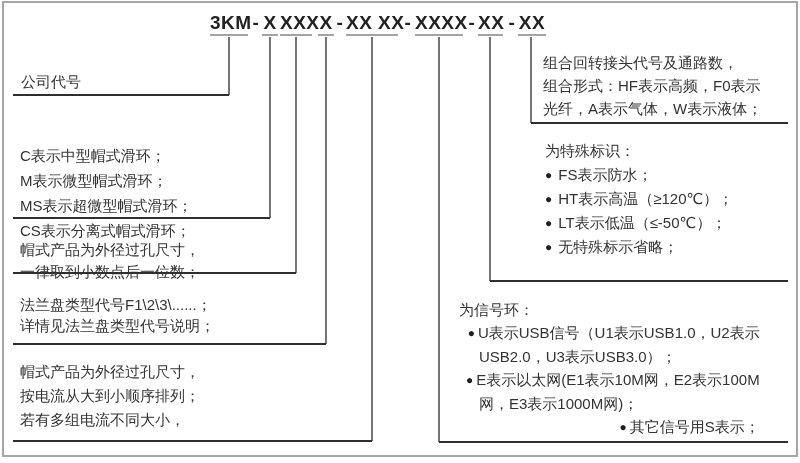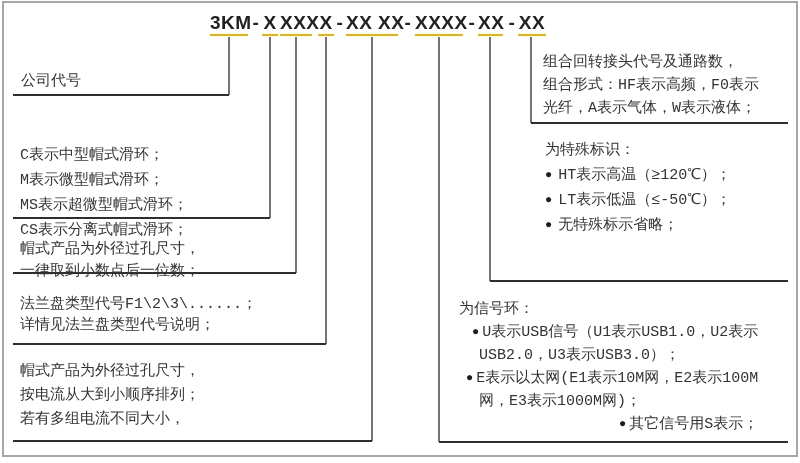--- a/index.html
+++ b/index.html
@@ -10,23 +10,23 @@
   .frame{
     position:absolute;left:2px;top:1px;width:792px;height:452px;
     border:2px solid #a6a6a6;pointer-events:none;
   }
   svg.connectors{position:absolute;left:0;top:0;}
   
   .seg,.sep{
     position:absolute;top:11px;height:23px;line-height:23px;text-align:center;
     font-weight:bold;font-size:19px;letter-spacing:.5px;color:#222;white-space:nowrap;
   }
-  .seg{border-bottom:2px solid #eab308;}
+  .seg{border-bottom:2px solid #a3a3a3;}
   
-  .block{position:absolute;font-size:15px;line-height:24px;white-space:nowrap;color:#333;font-family:Liberation Mono, monospace;}
+  .block{position:absolute;font-size:15px;line-height:24px;white-space:nowrap;color:#333;}
   .block .ln{white-space:nowrap;}
   .lh21{line-height:21px;} .lh22{line-height:22px;margin-top:11px;} .lh23{line-height:23px;}
   .lh24{line-height:24px;} .lh25{line-height:25px;margin-top:26px;}
   .bullet{font-size:12px;margin-right:6px;color:#1e1e1e;vertical-align:1px;}
   .bullet.tight{margin-right:3px;}
   .indent{padding-left:20px;}
   .pad7{padding-left:7px;text-align:right;}
 </style>
 </head>
 <body>
@@ -102,20 +102,21 @@
   </div>
 
   <div class="block lh23" style="left:543px;top:51px">
     <div class="ln">组合回转接头代号及通路数，</div>
     <div class="ln">组合形式：HF表示高频，F0表示</div>
     <div class="ln">光纤，A表示气体，W表示液体；</div>
   </div>
 
   <div class="block lh24" style="left:545px;top:139px">
     <div class="ln">为特殊标识：</div>
+    <div class="ln"><span class="bullet">●</span><span>FS表示防水；</span></div>
     <div class="ln"><span class="bullet">●</span><span>HT表示高温（≥120℃）；</span></div>
     <div class="ln"><span class="bullet">●</span><span>LT表示低温（≤-50℃）；</span></div>
     <div class="ln"><span class="bullet">●</span><span>无特殊标示省略；</span></div>
   </div>
 
   <div class="block lh23" style="left:459px;top:298px">
     <div class="ln">为信号环：</div>
     <div class="ln pad7"><span class="bullet tight">●</span><span>U表示USB信号（U1表示USB1.0，U2表示</span></div>
     <div class="ln indent"><span>USB2.0，U3表示USB3.0）；</span></div>
     <div class="ln pad7"><span class="bullet tight">●</span><span>E表示以太网(E1表示10M网，E2表示100M</span></div>

